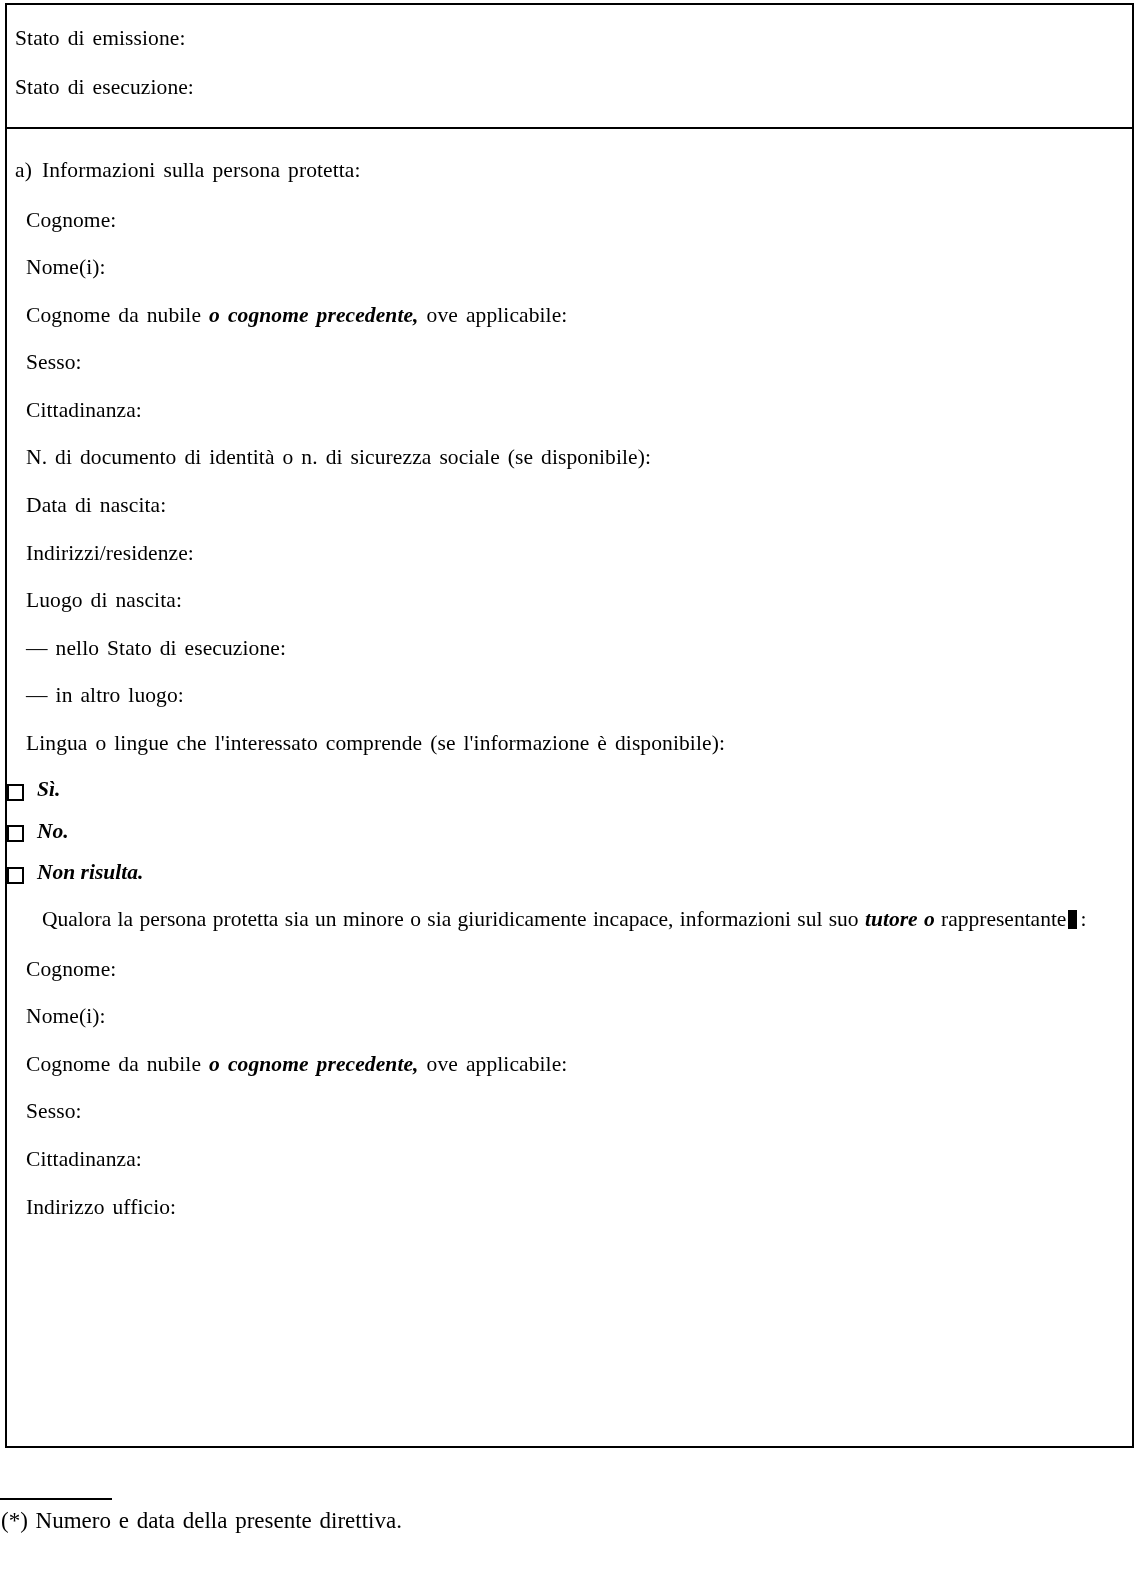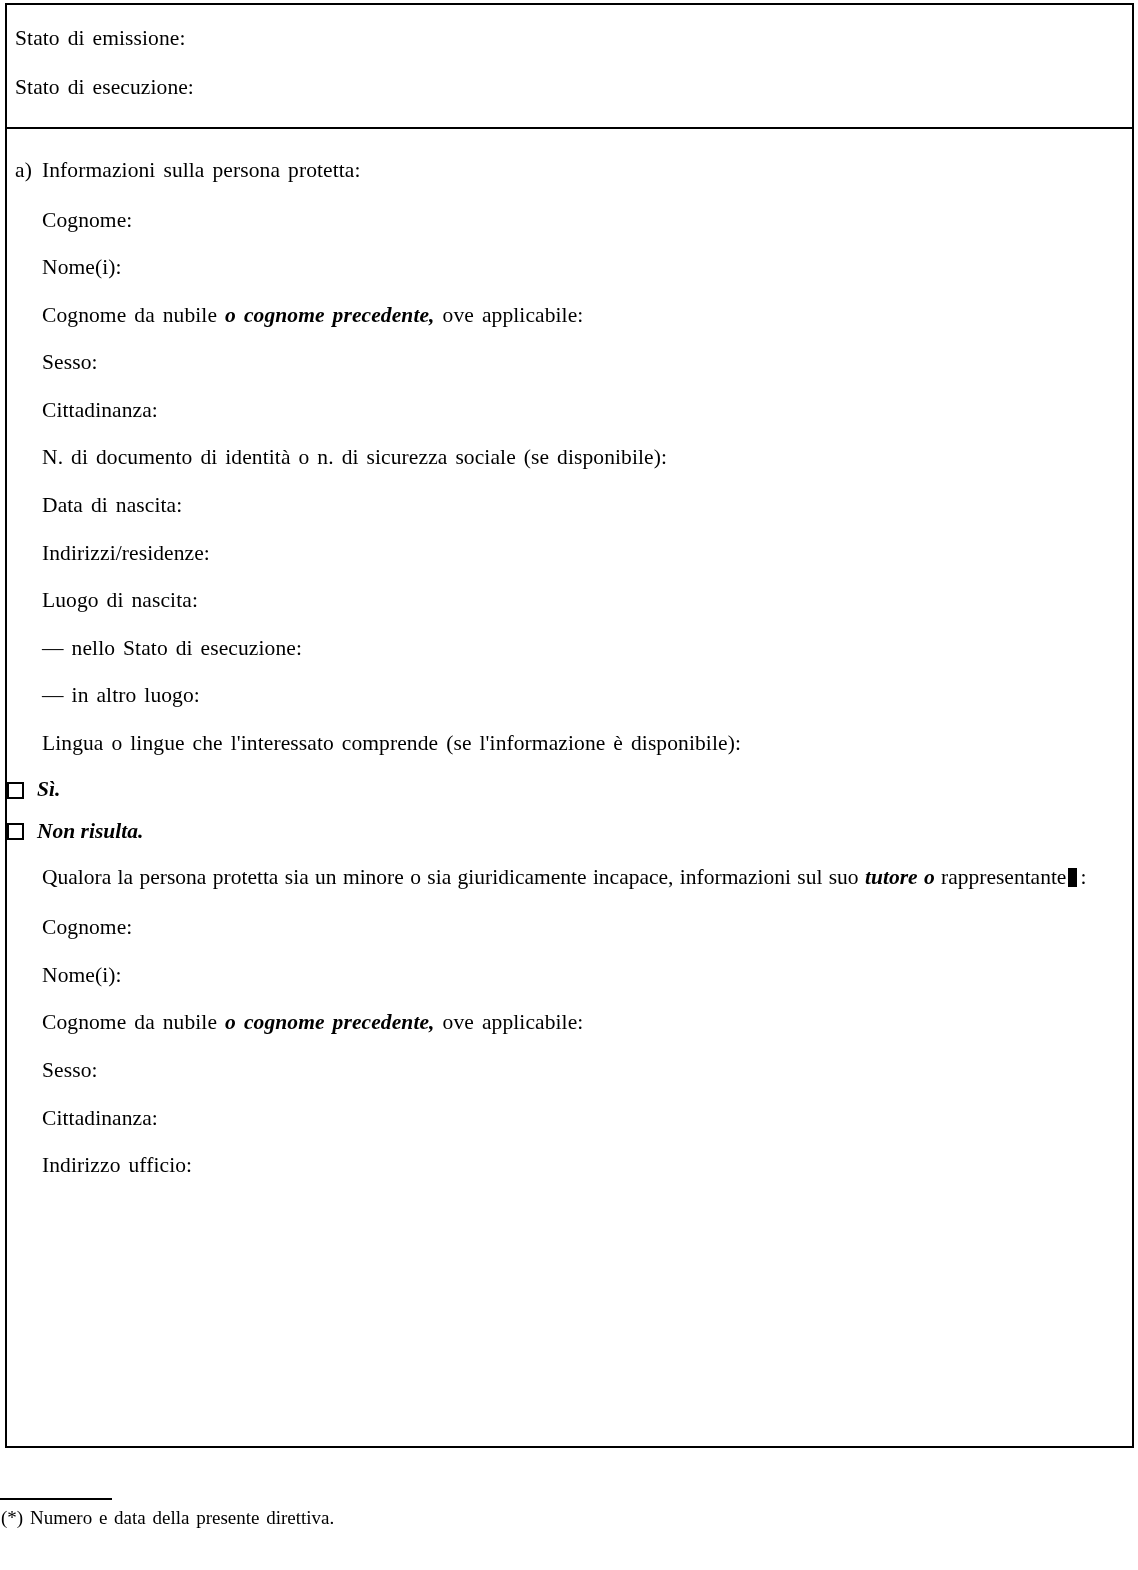--- a/index.html
+++ b/index.html
@@ -68,21 +68,21 @@
     margin-bottom: 27px;
     display: flex;
     align-items: baseline;
   }
   .item-a .marker {
     width: 27px;
     flex: 0 0 27px;
   }
 
   .indent {
-    padding-left: 35px;
+    padding-left: 19px;
   }
 
   .bi {
     font-weight: bold;
     font-style: italic;
   }
 
   .q-block {
     padding-left: 35px;
     padding-right: 18px;
@@ -91,21 +91,21 @@
     font-size: 21.5px;
     line-height: 1.28;
     margin: 0 0 22px 0;
     text-align: justify;
     word-spacing: 1px;
     white-space: normal;
   }
 
   .checkbox-row {
     display: flex;
-    align-items: center;
+    align-items: flex-end;
     margin-bottom: 20px;
   }
   .checkbox-row:last-of-type { margin-bottom: 0; }
 
   .checkbox {
     width: 17px;
     height: 17px;
     border: 2.5px solid #000;
     background: #fff;
     flex: 0 0 17px;
@@ -147,21 +147,21 @@
     top: 1498px;
     width: 1138px;
   }
   .footnote-rule {
     width: 112px;
     height: 2px;
     background: #000;
     margin: 0 0 8px 0;
   }
   .footnote-text {
-    font-size: 19px;
+    font-size: 23px;
     line-height: 1.1;
     word-spacing: 2px;
     padding-left: 1px;
   }
 </style>
 </head>
 <body>
 
 <div class="page">
 
@@ -205,20 +205,24 @@
       <div class="line indent">— in altro luogo:</div>
 
       <div class="line indent">Lingua o lingue che l'interessato comprende (se l'informazione è disponibile):</div>
 
 
       <div class="checkbox-row">
         <span class="checkbox"></span>
         <span class="cb-label">Sì.</span>
       </div>
 
+      <div class="checkbox-row">
+        <span class="checkbox"></span>
+        <span class="cb-label">No.</span>
+      </div>
 
       <div class="checkbox-row">
         <span class="checkbox"></span>
         <span class="cb-label">Non risulta.</span>
       </div>
 
       <div class="para">
         <span>Qualora la persona protetta sia un minore o sia giuridicamente incapace, informazioni sul suo </span><span class="bi">tutore o</span><span> rappresentante</span><span class="redact"></span><span>:</span>
       </div>
 

